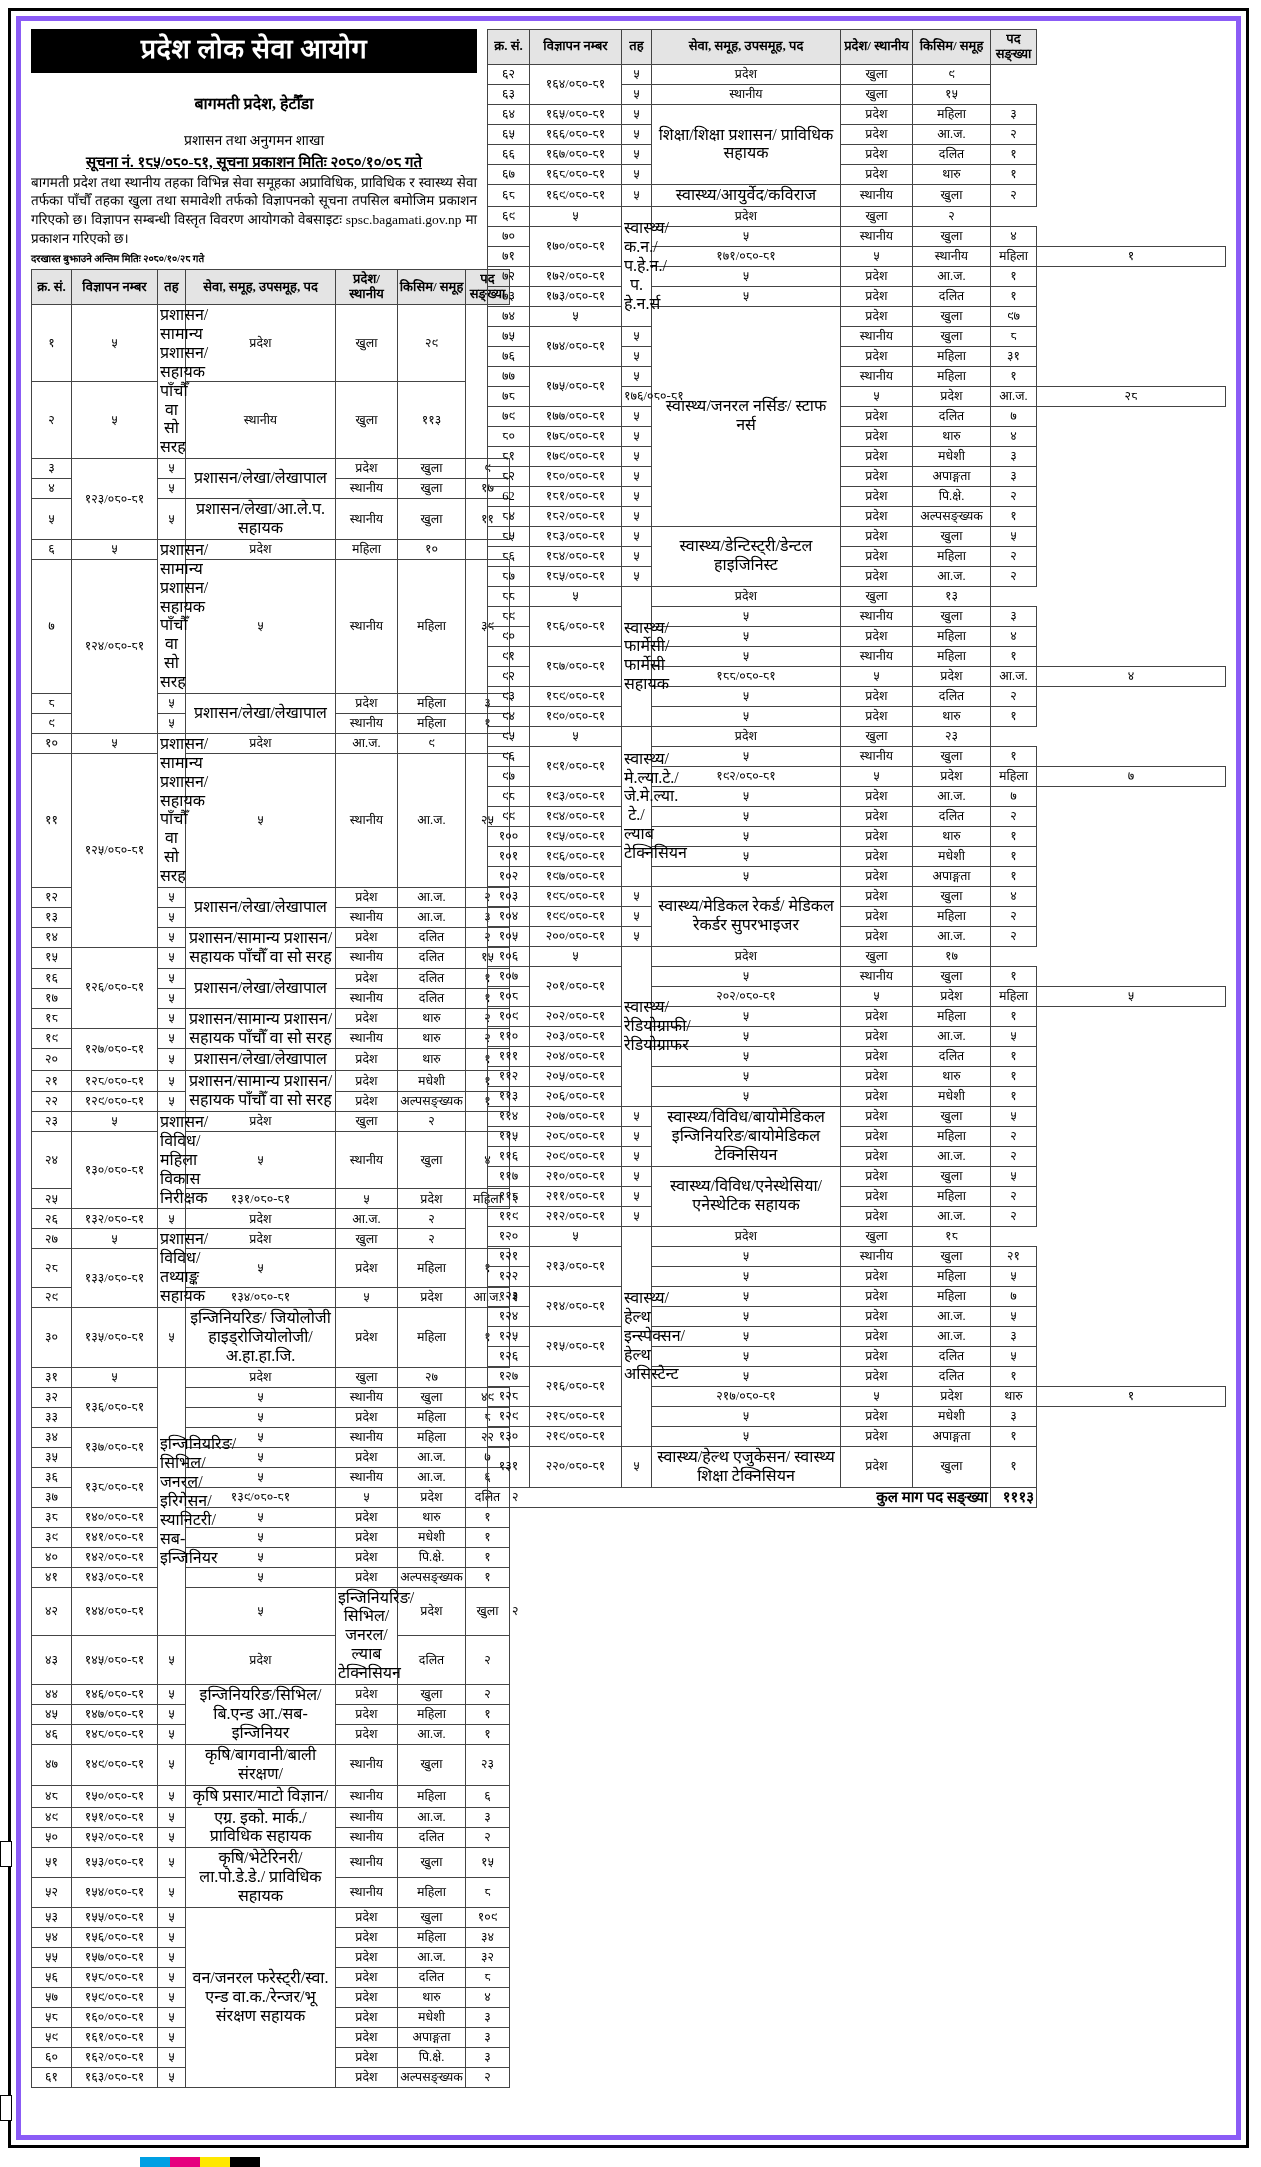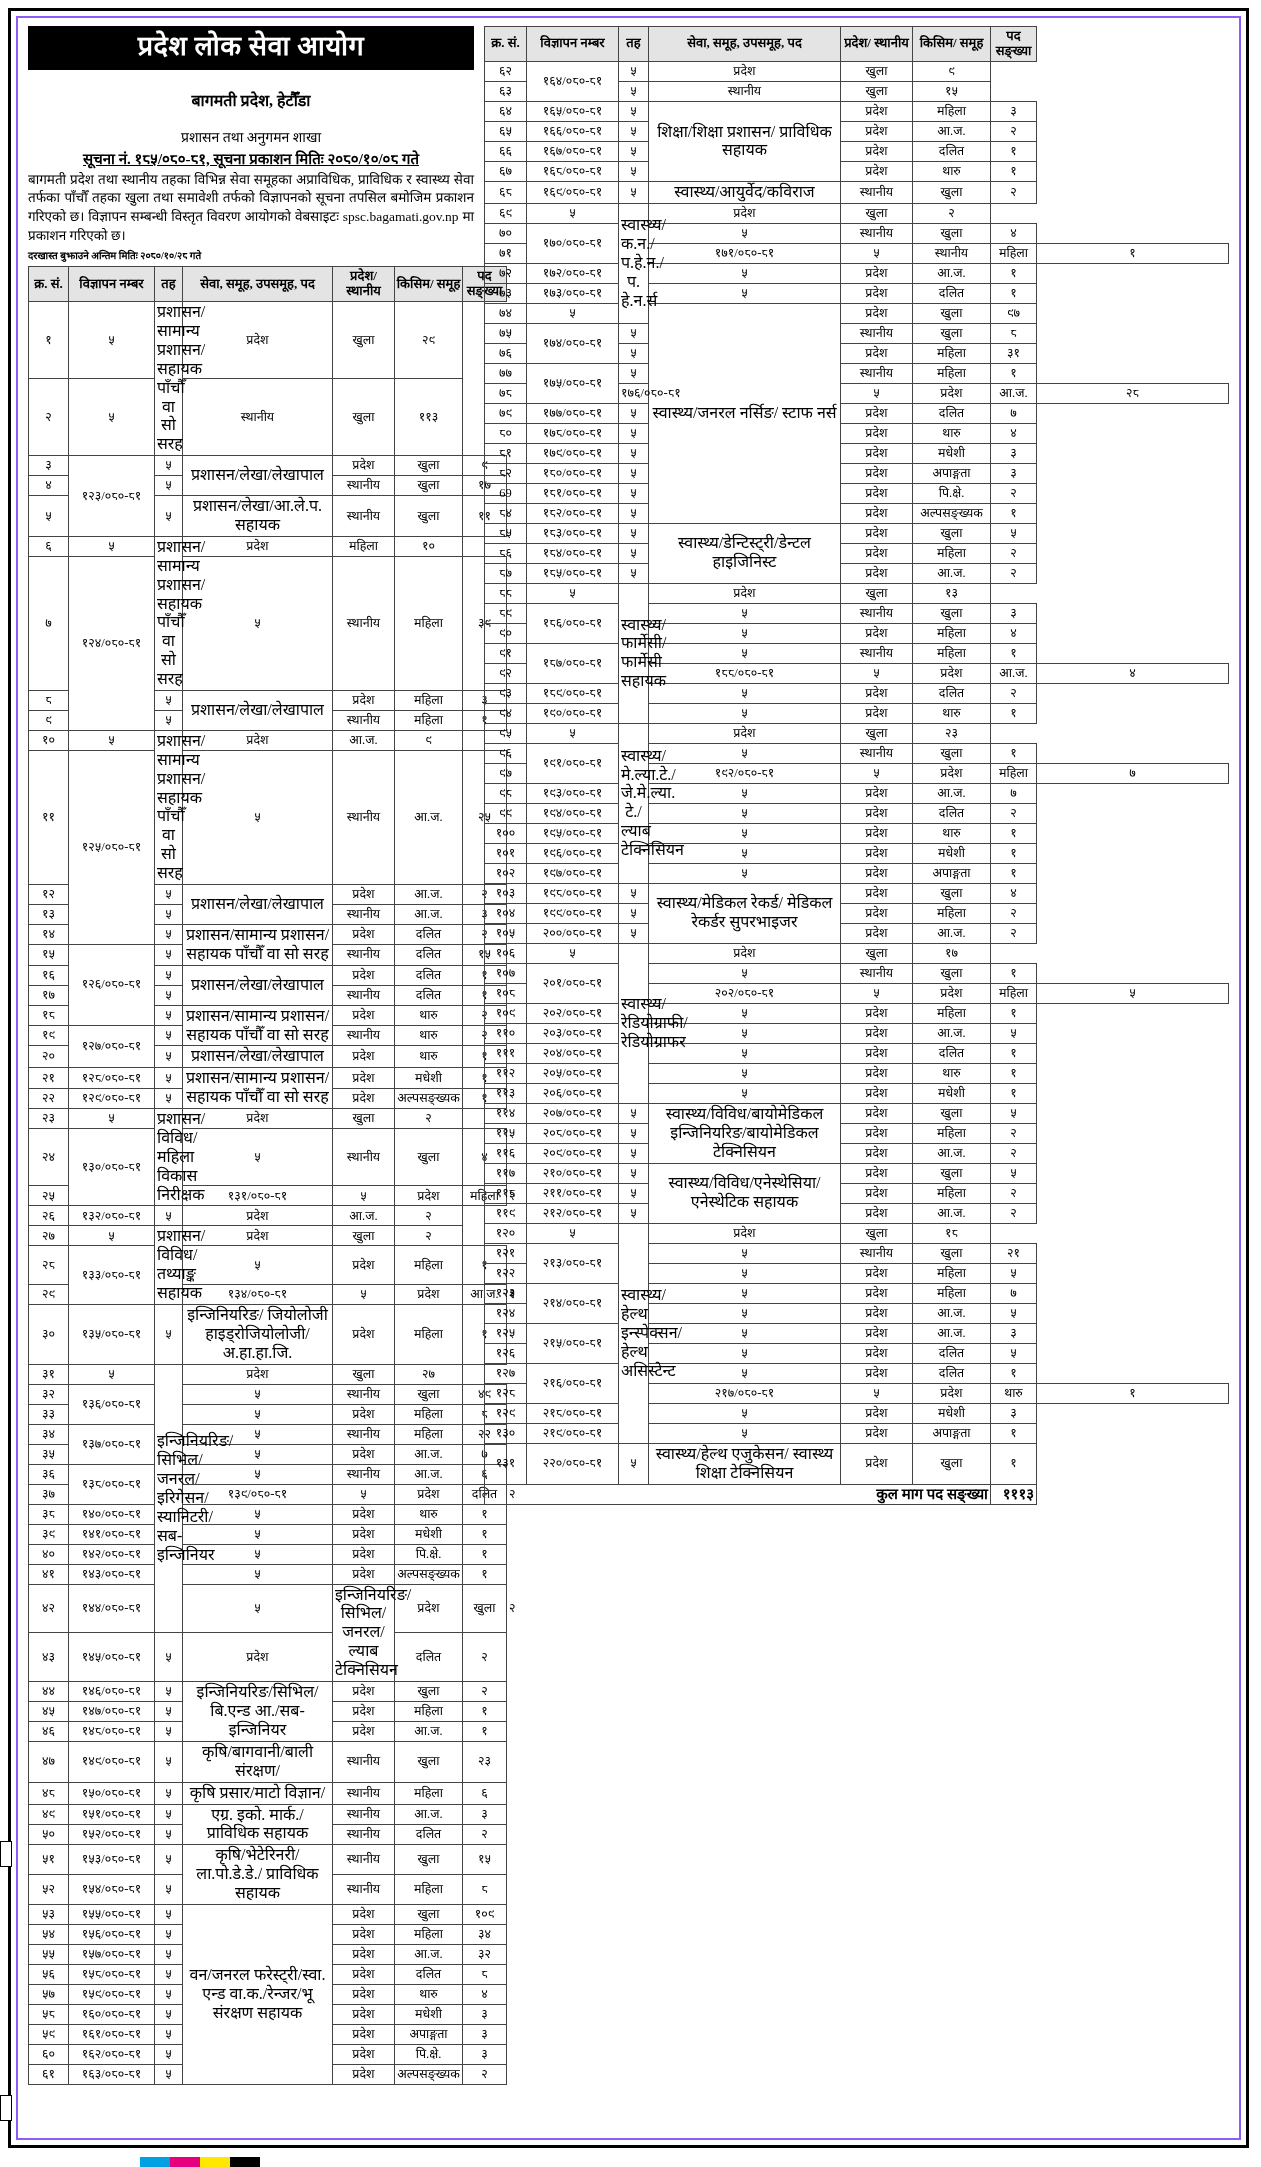--- a/index.html
+++ b/index.html
@@ -17,21 +17,21 @@
     position:absolute;
     left:8px; top:8px;
     width:1241px; height:2140px;
     border:3px solid #000;
     box-sizing:border-box;
     background:#fff;
   }
   .inner{
     position:absolute;
     left:5px; top:5px; right:5px; bottom:5px;
-    border:2px solid #8b5cf6;
+    border:5px solid #8b5cf6;
     box-sizing:border-box;
     padding:0;
   }
   .cols{
     display:flex;
     align-items:flex-start;
     height:100%;
     box-sizing:border-box;
   }
   .col-left{
@@ -871,21 +871,21 @@
               </tr>
               <tr>
                 <td class="c">८२</td>
                 <td class="adv">१८०/०८०-८१</td>
                 <td class="c">५</td>
                 <td class="c">प्रदेश</td>
                 <td class="c">अपाङ्गता</td>
                 <td class="c">३</td>
               </tr>
               <tr>
-                <td class="c">69</td>
+                <td class="c">62</td>
                 <td class="adv">१८१/०८०-८१</td>
                 <td class="c">५</td>
                 <td class="c">प्रदेश</td>
                 <td class="c">पि.क्षे.</td>
                 <td class="c">२</td>
               </tr>
               <tr>
                 <td class="c">८४</td>
                 <td class="adv">१८२/०८०-८१</td>
                 <td class="c">५</td>

